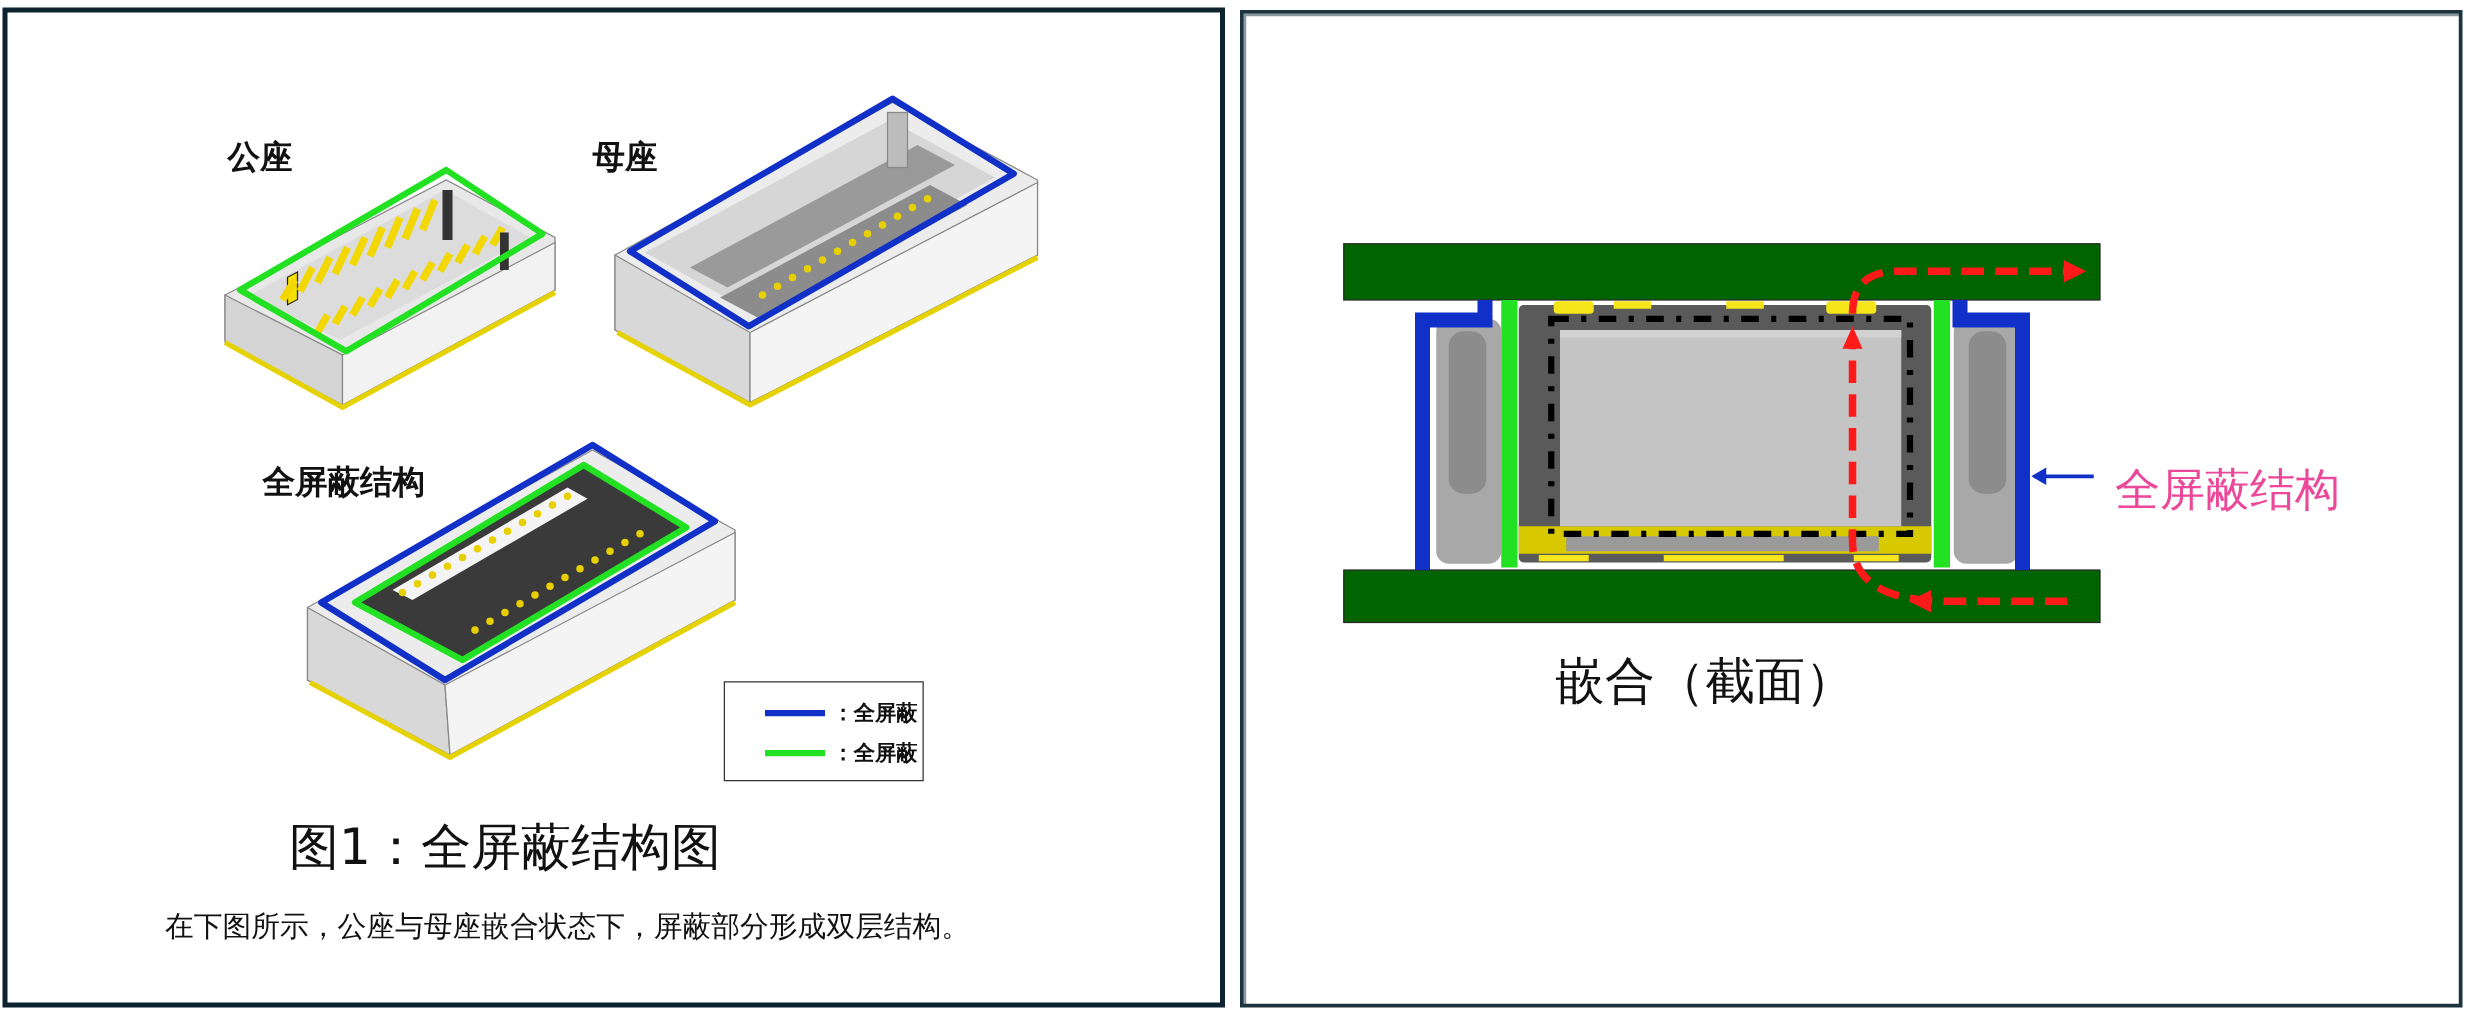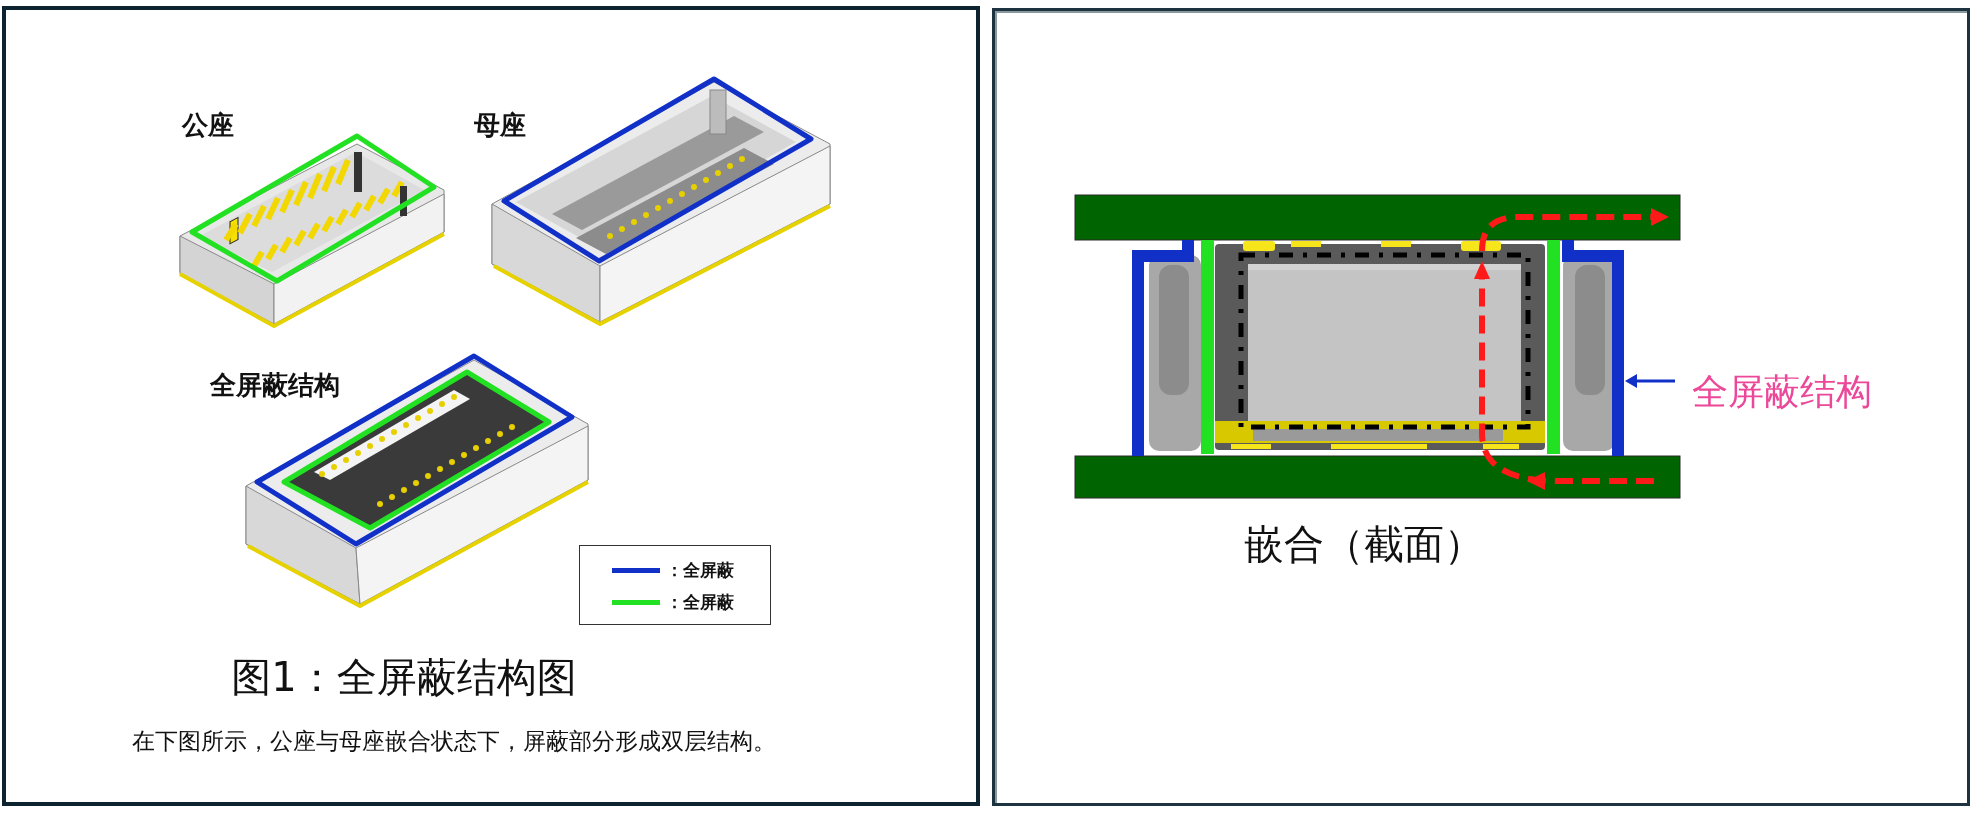--- a/index.html
+++ b/index.html
@@ -4,21 +4,21 @@
 <style>
   html, body { margin: 0; padding: 0; background: #ffffff; }
   body { width: 1973px; height: 814px; position: relative; overflow: hidden;
          font-family: "DejaVu Sans", "Liberation Sans", sans-serif; color: #111; }
   .panel { position: absolute; box-sizing: border-box; background: #fff; }
   #panel1 { left: 2px; top: 6px; width: 978px; height: 800px; border: 4px solid #0d2430; }
   #panel2 { left: 992px; top: 8px; width: 978px; height: 798px; border: 3px solid #1d3440;
             box-shadow: inset 2px 2px 0 #8a98a0; }
   .lbl { position: absolute; font-weight: bold; white-space: nowrap; }
   .svgfill { position: absolute; left: 0; top: 0; }
-  .legend { position: absolute; left: 573px; top: 535px; width: 192px; height: 80px;
+  .legend { position: absolute; left: 573px; top: 535px; width: 160px; height: 80px;
             box-sizing: border-box; border: 1.5px solid #333; background: #fff; }
   .legend-row { position: absolute; left: 32px; height: 20px; display: flex; align-items: center; }
   .legend-swatch { width: 48px; height: 5px; margin-right: 6px; }
   .legend-text { font-size: 17px; font-weight: bold; }
   .caption-big { position: absolute; font-weight: normal; white-space: nowrap; }
 </style>
 </head>
 <body>
 
 <div id="panel1" class="panel">

